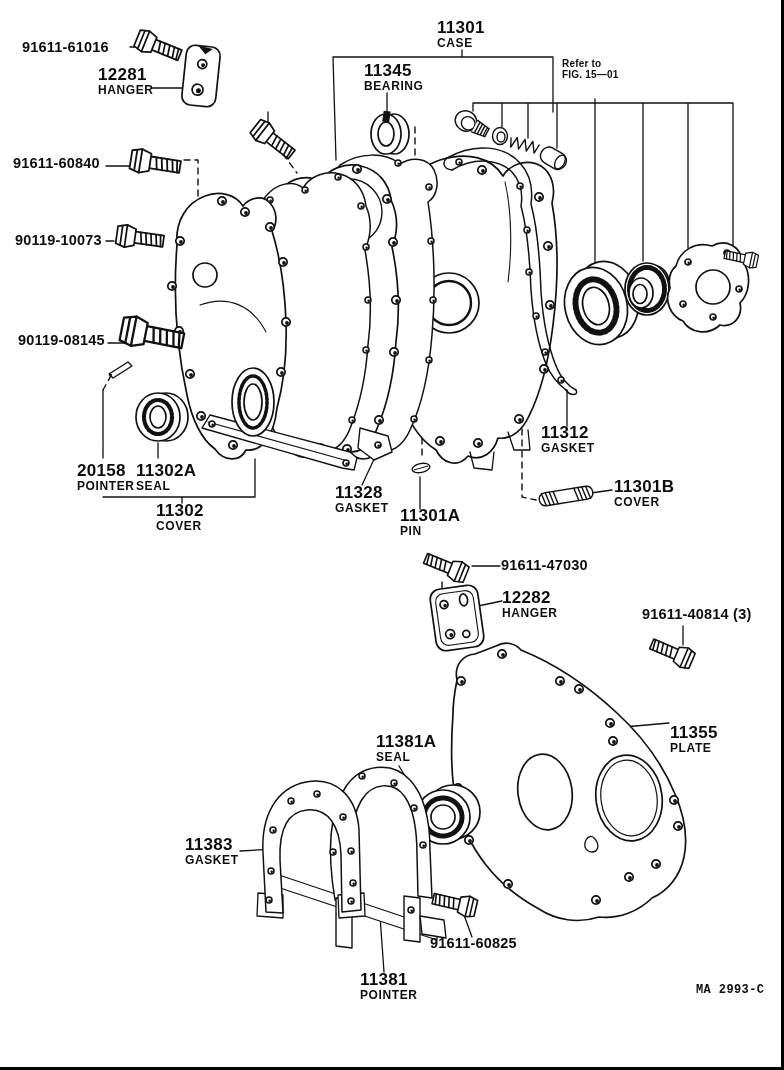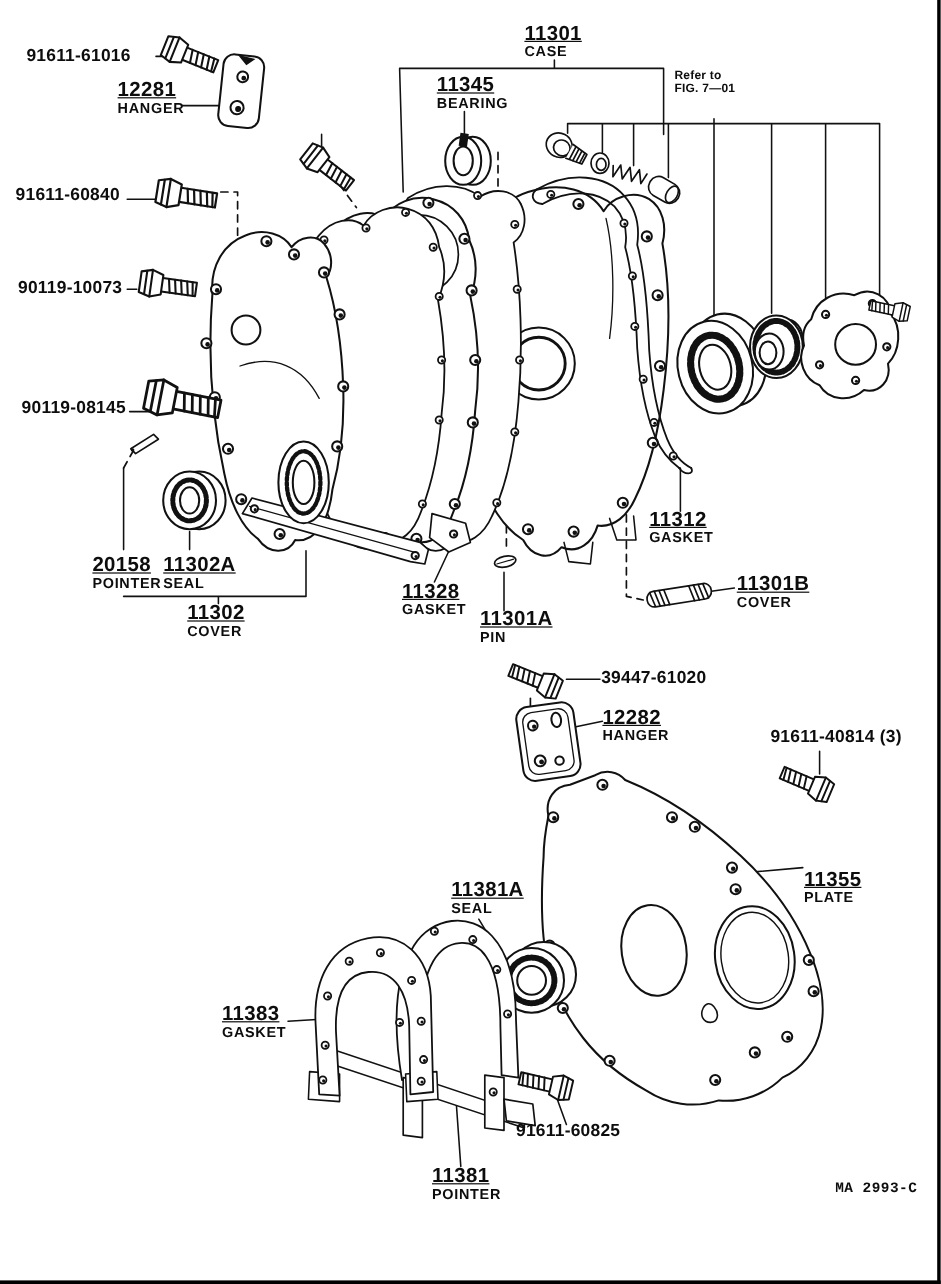--- a/index.html
+++ b/index.html
@@ -2,21 +2,21 @@
 <html><head>
 <meta charset="utf-8">
 <style>
   html,body{margin:0;padding:0;background:#fff;}
   .canvas{position:relative;width:784px;height:1070px;background:#fff;
           border-right:3px solid #000;border-bottom:3px solid #000;
           box-sizing:border-box;overflow:hidden;
           font-family:"Liberation Sans", sans-serif;}
   .art{position:absolute;left:0;top:0;}
   .lbl{position:absolute;color:#0d0d0d;font-weight:700;white-space:nowrap;line-height:1.06;z-index:5;}
-  .num{display:block;font-size:17px;letter-spacing:.3px;text-decoration:underline;}
+  .num{display:block;font-size:17px;letter-spacing:.3px;}
   .sub{display:block;font-size:12px;letter-spacing:.6px;}
   .code{display:block;font-size:14.5px;letter-spacing:.2px;}
   .note{display:block;font-size:10px;letter-spacing:.2px;}
   .footer{font-size:12px;letter-spacing:.4px;font-family:Liberation Mono, monospace;}
 </style>
 </head>
 <body>
 
 <div class="canvas">
 
@@ -370,21 +370,21 @@
     </div>
 
 
 <div class="lbl" style="left:364px;top:62px">
       <span class="num">11345</span>
       <span class="sub">BEARING</span>
     </div>
 
 <div class="lbl" style="left:562px;top:59px">
       <span class="note">Refer to</span>
-      <span class="note">FIG. 7—01</span>
+      <span class="note">FIG. 15—01</span>
     </div>
 
 <div class="lbl" style="left:13px;top:156px">
       <span class="code">91611-60840</span>
     </div>
 
 <div class="lbl" style="left:15px;top:233px">
       <span class="code">90119-10073</span>
     </div>
 
@@ -421,21 +421,21 @@
       <span class="num">11312</span>
       <span class="sub">GASKET</span>
     </div>
 
 <div class="lbl" style="left:614px;top:478px">
       <span class="num">11301B</span>
       <span class="sub">COVER</span>
     </div>
 
 <div class="lbl" style="left:501px;top:558px">
-      <span class="code">39447-61020</span>
+      <span class="code">91611-47030</span>
     </div>
 
 <div class="lbl" style="left:502px;top:589px">
       <span class="num">12282</span>
       <span class="sub">HANGER</span>
     </div>
 
 <div class="lbl" style="left:642px;top:607px">
       <span class="code">91611-40814 (3)</span>
     </div>

